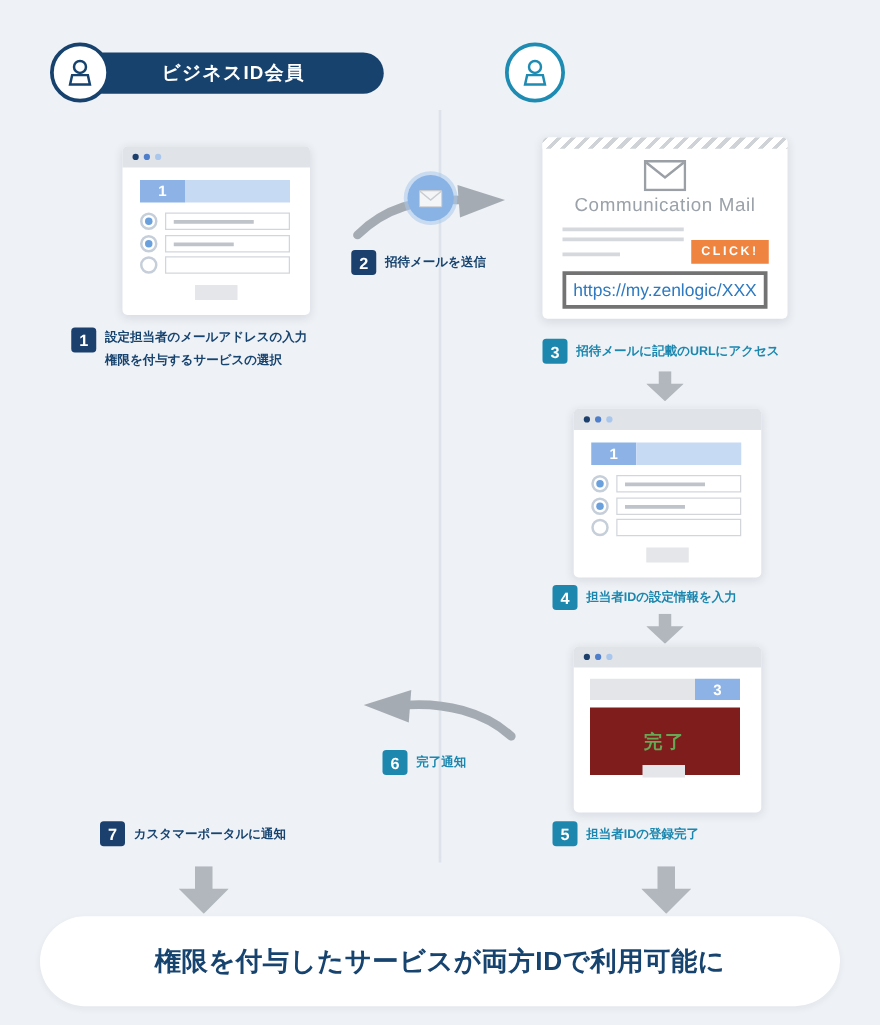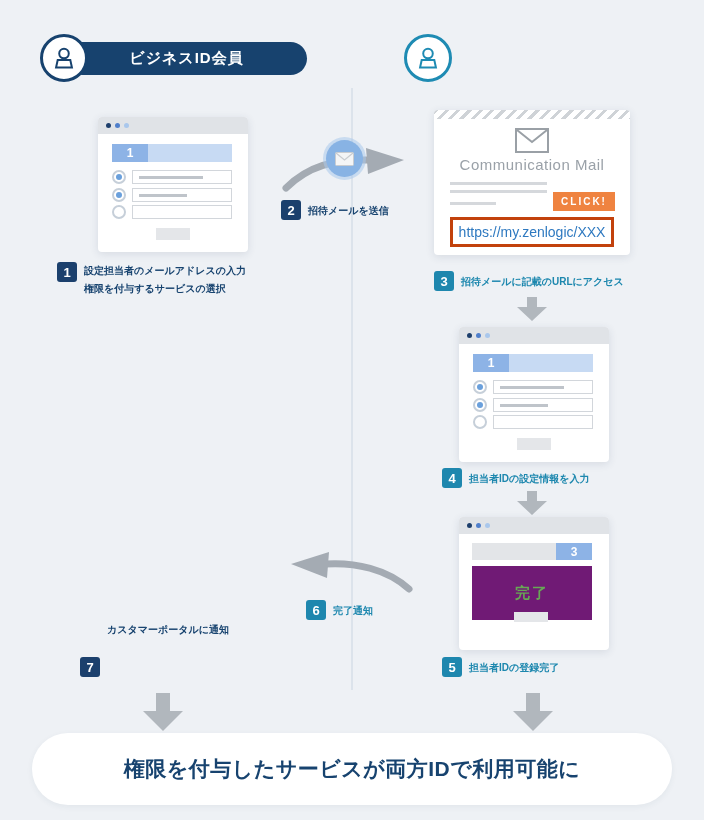--- a/index.html
+++ b/index.html
@@ -45,29 +45,29 @@
   
   .hatch { height:9px; border-radius:4px 4px 0 0;
            background:repeating-linear-gradient(135deg,#cfd3d7 0,#cfd3d7 3px,#ffffff 3px,#ffffff 8px); }
   .mail-title { position:absolute; top:46px; left:0; width:100%; text-align:center;
                 color:#9aa1a8; font-size:15px; letter-spacing:.5px; }
   .mline { position:absolute; left:16px; height:3px; background:#d5d8dc; }
   .click-tag { position:absolute; left:119px; top:82px; width:62px; height:19px; background:#ef8340;
                color:#fff; font-weight:bold; font-size:10px; letter-spacing:2px;
                display:flex; align-items:center; justify-content:center; }
   .url-box { position:absolute; left:16px; top:107px; width:164px; height:30px;
-             border:3px solid #c2410c; background:#fff; color:#2e79c0; font-size:14px;
+             border:3px solid #737373; background:#fff; color:#2e79c0; font-size:14px;
              display:flex; align-items:center; justify-content:center; white-space:nowrap; }
 
   
   .cw-header { position:absolute; left:13px; top:26px; width:120px; height:17px; display:flex; }
   .cw-header .seg-gray { flex:1; background:#e3e5e8; }
   .cw-header .seg-blue { width:36px; background:#8db3e6; color:#fff; font-weight:bold;
                          font-size:12px; display:flex; align-items:center; justify-content:center; }
-  .done-box { position:absolute; left:13px; top:49px; width:120px; height:54px; background:#701a75;
+  .done-box { position:absolute; left:13px; top:49px; width:120px; height:54px; background:#7f1d1d;
               color:#67a855; font-weight:bold; font-size:15px; letter-spacing:2px;
               display:flex; align-items:center; justify-content:center; }
 
   
   .info-title { position:absolute; left:14px; top:22px; color:#9aa1a8; font-size:16px; letter-spacing:.5px; }
   .iline { position:absolute; height:3px; background:#d5d8dc; width:58px; }
   .itable-cell { position:absolute; left:14px; top:74px; width:30px; height:23px; background:#e3e5e8; }
   .itable-row { position:absolute; left:44px; width:88px; height:12px; background:#fff; border:1px solid #d0d4d8; }
 
   
@@ -235,21 +235,21 @@
   <svg class="arrow-svg" style="left:283px; top:543px;" width="132" height="52" viewBox="0 0 132 52">
     <path d="M126 46 C 104 26, 72 19, 42 21" stroke="#a4abb3" stroke-width="7" fill="none" stroke-linecap="round"></path>
     <polygon points="46,9 8,21 44,35" fill="#a4abb3"></polygon>
   </svg>
 
   <div class="stepnum teal" style="left:306px; top:600px;">6</div>
   <div class="steptext teal" style="left:333px; top:602px;">完了通知</div>
 
 
   <div class="stepnum navy" style="left:80px; top:657px;">7</div>
-  <div class="steptext navy" style="left:107px; top:621px;text-align:center;">カスタマーポータルに通知</div>
+  <div class="steptext navy" style="left:107px; top:659px;text-align:center;">カスタマーポータルに通知</div>
 
   <svg class="arrow-svg" style="left:143px; top:693px;" width="40" height="38" viewBox="0 0 40 38">
     <polygon points="13,0 27,0 27,18 40,18 20,38 0,18 13,18" fill="#b1b7bd"></polygon>
   </svg>
   <svg class="arrow-svg" style="left:513px; top:693px;" width="40" height="38" viewBox="0 0 40 38">
     <polygon points="13,0 27,0 27,18 40,18 20,38 0,18 13,18" fill="#b1b7bd"></polygon>
   </svg>
 
   <div class="banner">
     <span>権限を付与したサービスが両方IDで利用可能に</span>

